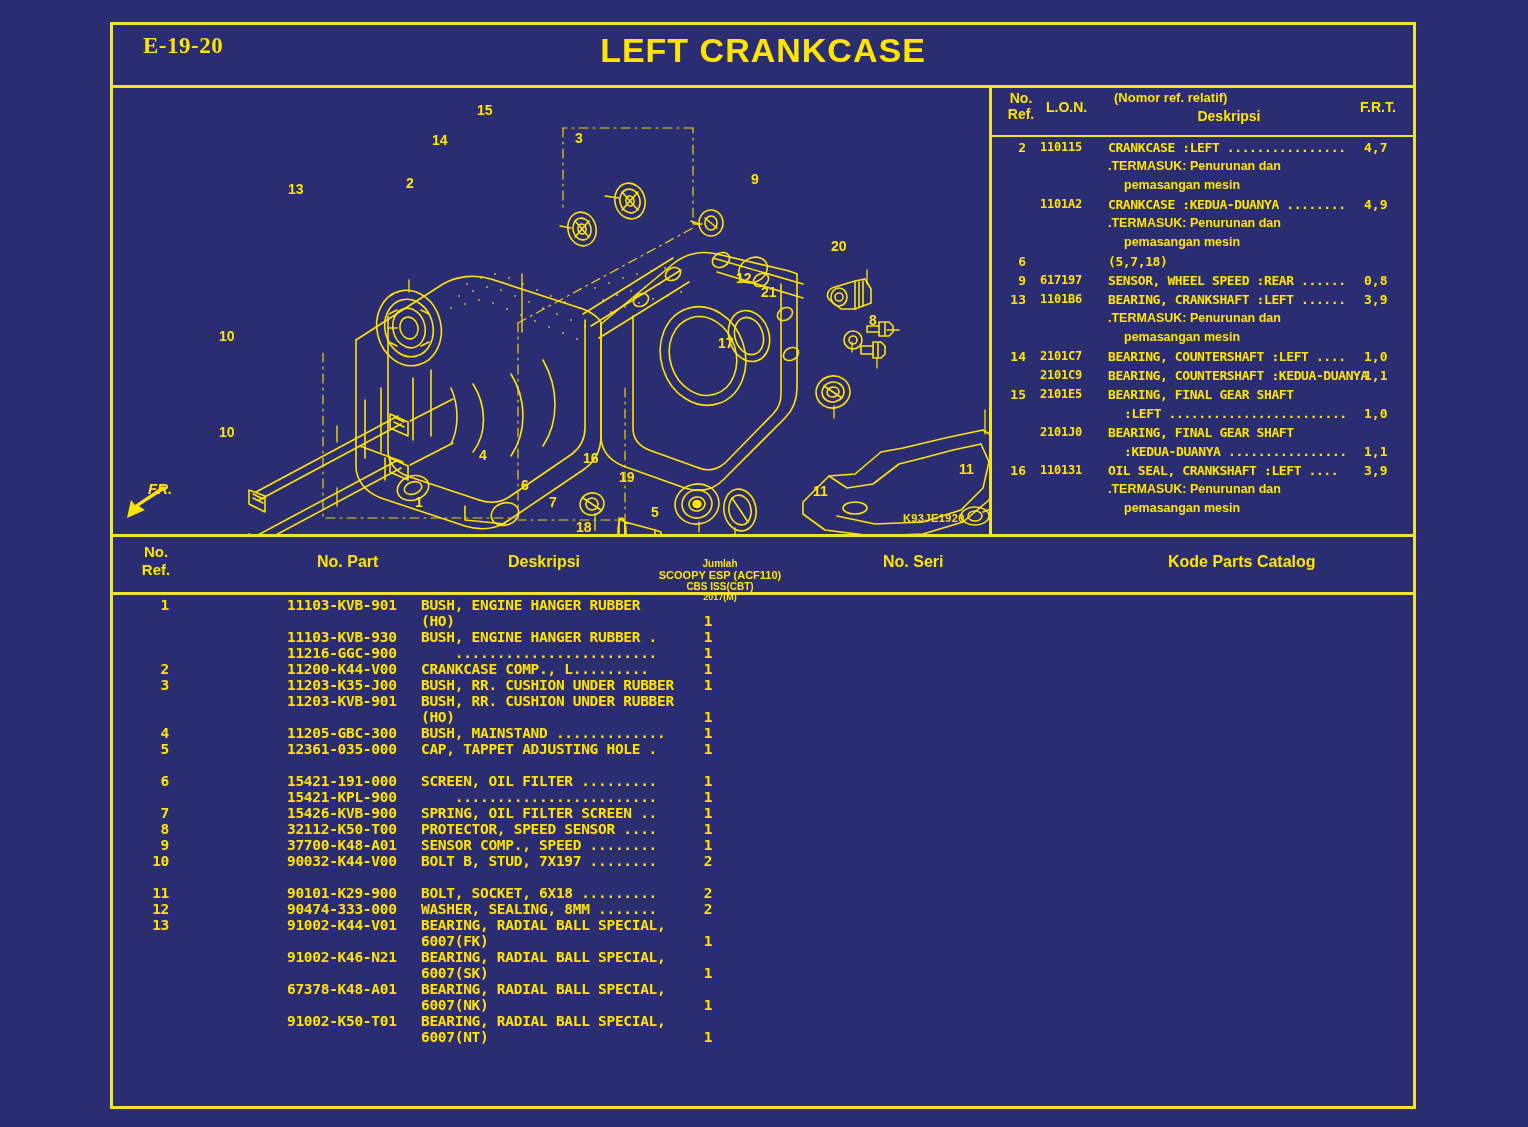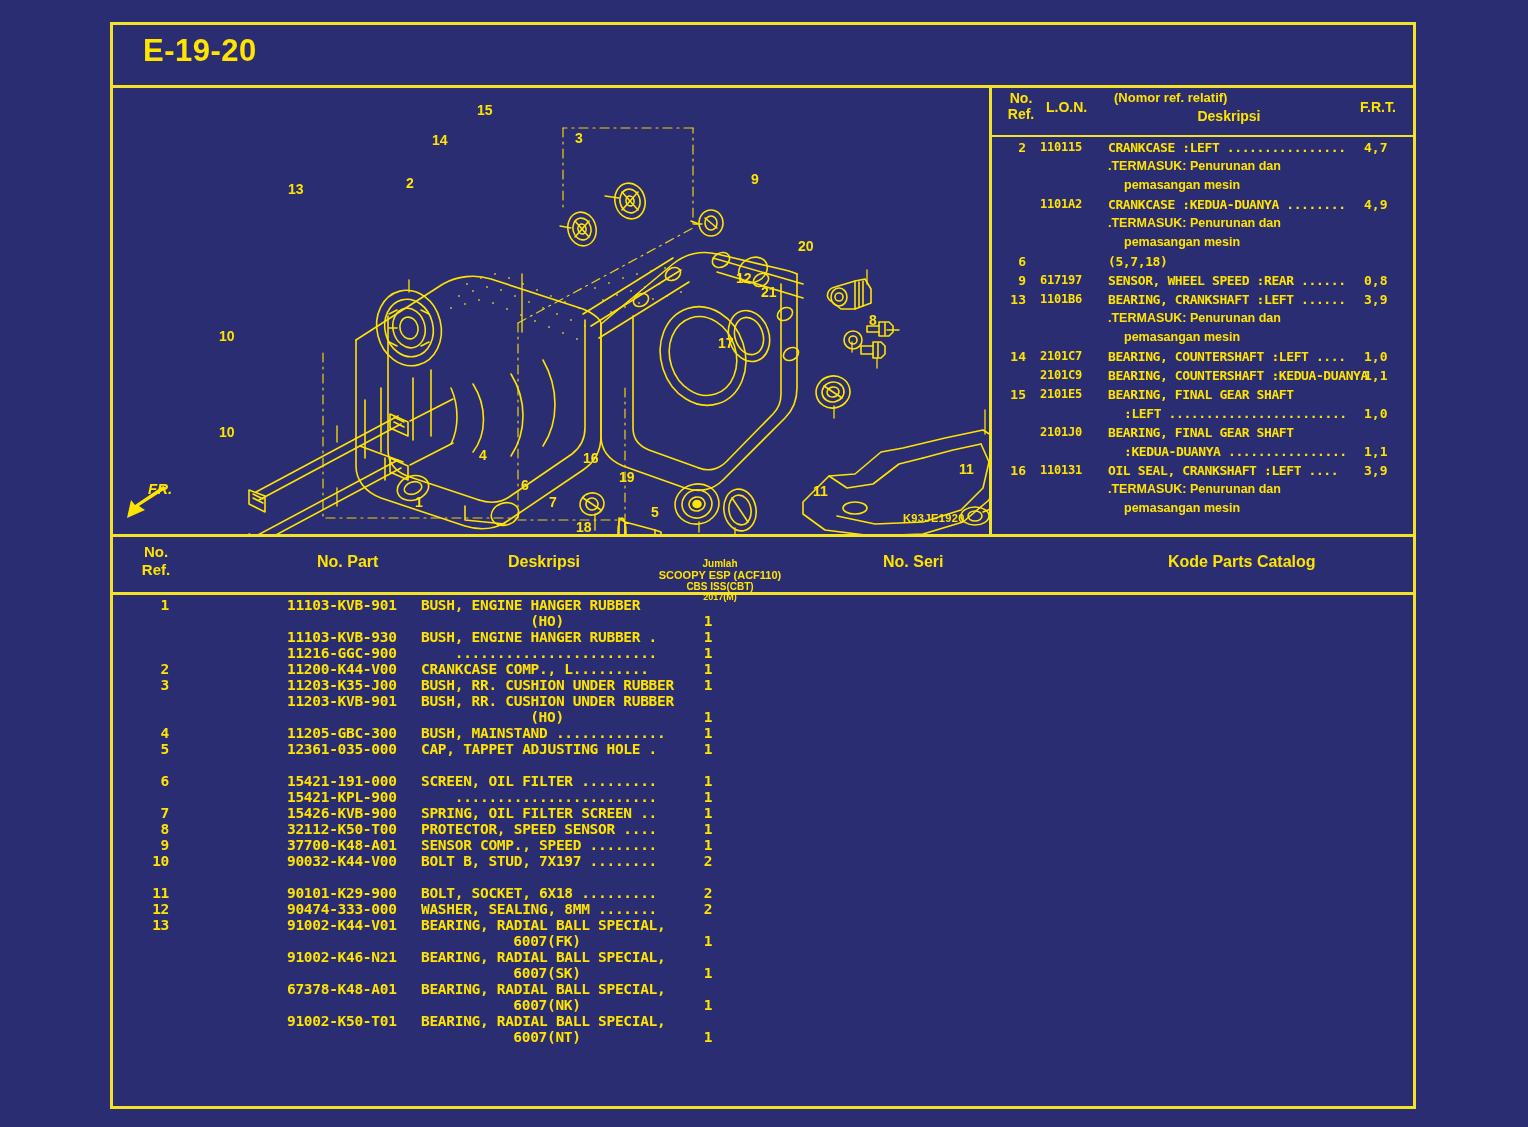--- a/index.html
+++ b/index.html
@@ -5,22 +5,22 @@
   html,body{margin:0;padding:0;background:#2b2d72;}
   body{width:1528px;height:1127px;overflow:hidden;font-family:"DejaVu Sans",sans-serif;}
   .page{position:absolute;left:0;top:0;width:1528px;height:1127px;background:#2b2d72;}
 
   
   .frame{position:absolute;left:110px;top:22px;width:1306px;height:1087px;
          border:3px solid #f2e329;box-sizing:border-box;}
 
   
   .titlebar{position:absolute;left:113px;top:25px;width:1300px;height:57px;}
-  .sheet-code{position:absolute;left:30px;top:8px;font-family:Liberation Sans, sans-serif;
-      font-weight:bold;font-size:31px;color:#ffe400;letter-spacing:.5px;}
+  .sheet-code{position:absolute;left:30px;top:8px;font-family:Liberation Serif, serif;
+      font-weight:bold;font-size:23px;color:#ffe400;letter-spacing:.5px;}
   .sheet-title{position:absolute;left:0;top:6px;width:1300px;text-align:center;
       font-family:"Liberation Sans",sans-serif;font-weight:bold;font-size:34px;color:#ffe400;
       letter-spacing:1px;}
   .titlerule{position:absolute;left:113px;top:85px;width:1300px;height:3px;background:#f2e329;}
 
   
   .diagram{position:absolute;left:113px;top:88px;width:876px;height:446px;overflow:hidden;}
   .diagram svg{position:absolute;left:0;top:0;}
   .vsplit{position:absolute;left:989px;top:88px;width:3px;height:446px;background:#f2e329;}
 
@@ -69,33 +69,34 @@
   .jum .l3{font-size:10px;}
   .jum .l4{font-size:9px;}
 
   
   .plist{position:absolute;left:113px;top:597px;width:1300px;height:508px;overflow:hidden;}
   .prow{position:relative;height:16px;font-family:"DejaVu Sans Mono",monospace;color:#ffe400;
         font-weight:bold;font-size:14.5px;letter-spacing:-.3px;}
   .prow .p-ref{position:absolute;left:8px;width:48px;text-align:right;}
   .prow .p-part{position:absolute;left:174px;white-space:pre;}
   .prow .p-desc{position:absolute;left:308px;white-space:pre;}
-  .prow .p-desc.r{left:308px;width:252px;text-align:center;}
+  .prow .p-desc.r{left:308px;width:252px;text-align:left;}
   .prow .p-qty{position:absolute;left:588px;width:14px;text-align:center;}
   .spacer{height:16px;}
 </style>
 </head>
 <body>
 
 <div class="page">
 
   <div class="frame"></div>
 
   <div class="titlebar">
     <div class="sheet-code">E-19-20</div>
+    <div class="sheet-title">LEFT CRANKCASE</div>
   </div>
   <div class="titlerule"></div>
 
   <div class="diagram">
     <svg width="876" height="446" viewBox="0 0 876 446">
       <g fill="none" stroke="#ffe400" stroke-width="1.6" stroke-linejoin="round" stroke-linecap="round">
 
         <g stroke-dasharray="9,5,2,5" stroke-width="1.2" opacity="0.9">
           <path d="M210 265 L210 430 L405 430 L405 235"></path>
           <path d="M405 235 L580 140 L580 40"></path>
@@ -402,21 +403,21 @@
 
     <div class="dwgcode" style="left:790px;top:424px;">K93JE1920</div>
 
     <div id="callout-host">
         <div class="callout" style="left: 364px; top: 15px;">15</div>
         <div class="callout" style="left: 319px; top: 45px;">14</div>
         <div class="callout" style="left: 462px; top: 43px;">3</div>
         <div class="callout" style="left: 175px; top: 94px;">13</div>
         <div class="callout" style="left: 293px; top: 88px;">2</div>
         <div class="callout" style="left: 638px; top: 84px;">9</div>
-        <div class="callout" style="left: 685px; top: 151px;">20</div>
+        <div class="callout" style="left: 718px; top: 151px;">20</div>
         <div class="callout" style="left: 623px; top: 183px;">12</div>
         <div class="callout" style="left: 648px; top: 197px;">21</div>
         <div class="callout" style="left: 605px; top: 248px;">17</div>
         <div class="callout" style="left: 756px; top: 225px;">8</div>
         <div class="callout" style="left: 106px; top: 241px;">10</div>
         <div class="callout" style="left: 106px; top: 337px;">10</div>
         <div class="callout" style="left: 366px; top: 360px;">4</div>
         <div class="callout" style="left: 470px; top: 363px;">16</div>
         <div class="callout" style="left: 506px; top: 382px;">19</div>
         <div class="callout" style="left: 700px; top: 396px;">11</div>

